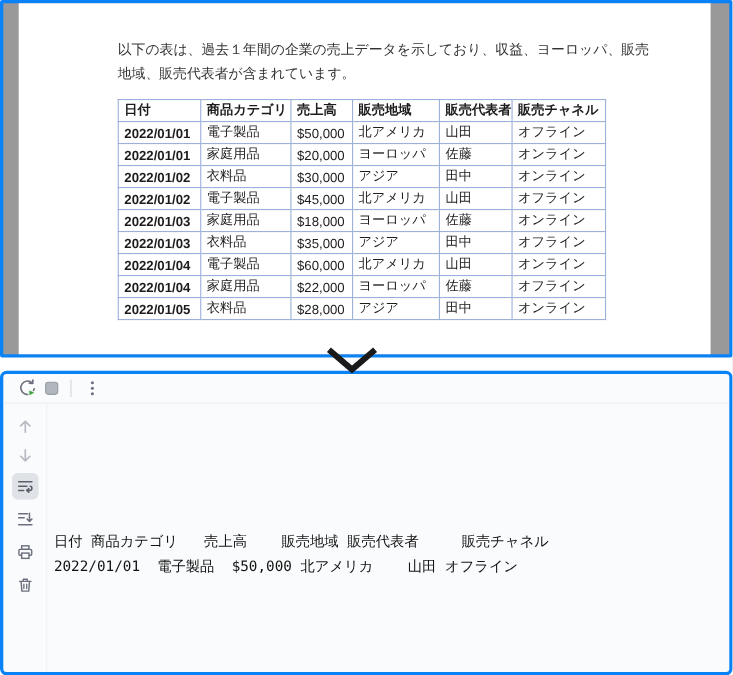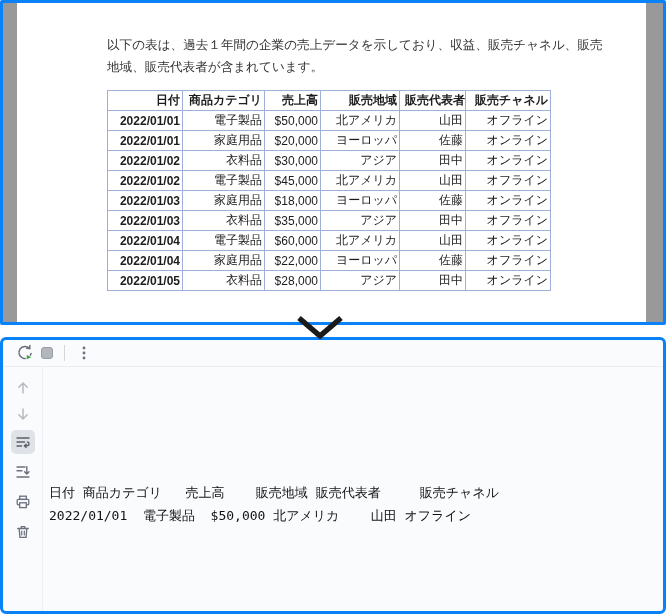--- a/index.html
+++ b/index.html
@@ -11,21 +11,21 @@
   .doc-panel { position:absolute; left:0; top:0; width:666px; height:325px;
                border:3px solid #0a82f7; border-radius:2px; background:#999999; }
   .doc-page { position:absolute; left:14px; top:0; bottom:0; width:629px; background:#ffffff; }
   .doc-content { padding:18px 0 0 90px; }
   .doc-title { font-size:16.5px; font-weight:bold; color:#2f5aa8; letter-spacing:0.5px; }
   .doc-intro { margin-top:13px; font-size:12.6px; line-height:22px; color:#333333; white-space:nowrap; }
 
   table.sales { margin-top:12px; border-collapse:collapse; table-layout:fixed; width:443px;
                 font-size:12px; color:#1c1c1c; }
   table.sales th, table.sales td { border:1px solid #9cb0da; height:20px; padding:0 2px 0 5px;
-                text-align:right; overflow:hidden; white-space:nowrap; }
+                text-align:left; overflow:hidden; white-space:nowrap; }
   table.sales th { font-weight:bold; }
   table.sales tbody td:first-child { font-weight:bold; }
 
   
   .flow-arrow { position:absolute; left:296px; top:315px; z-index:6; }
 
   
   .console-panel { position:absolute; left:0; top:337px; width:666px; height:277px;
                    border:3px solid #0a82f7; border-radius:6px; background:#fafbfc; overflow:hidden; }
   .console-toolbar { height:27px; display:flex; align-items:center; padding-left:11px;
@@ -45,21 +45,21 @@
                     font-size:13px; line-height:22.3px; color:#121212; white-space:pre; }
   .cmd-line { color:#2b49c9; }
 </style>
 </head>
 <body>
 
 <div class="doc-panel">
   <div class="doc-page">
     <div class="doc-content">
       <div class="doc-intro">
-        <div>以下の表は、過去１年間の企業の売上データを示しており、収益、販売チャネル、販売</div>
+        <div>以下の表は、過去１年間の企業の売上データを示しており、収益、ヨーロッパ、販売</div>
         <div>地域、販売代表者が含まれています。</div>
       </div>
       <table class="sales">
         <colgroup>
           <col style="width:75px">
             <col style="width:82px">
             <col style="width:56px">
           <col style="width:79px">
             <col style="width:66px">
             <col style="width:85px">

